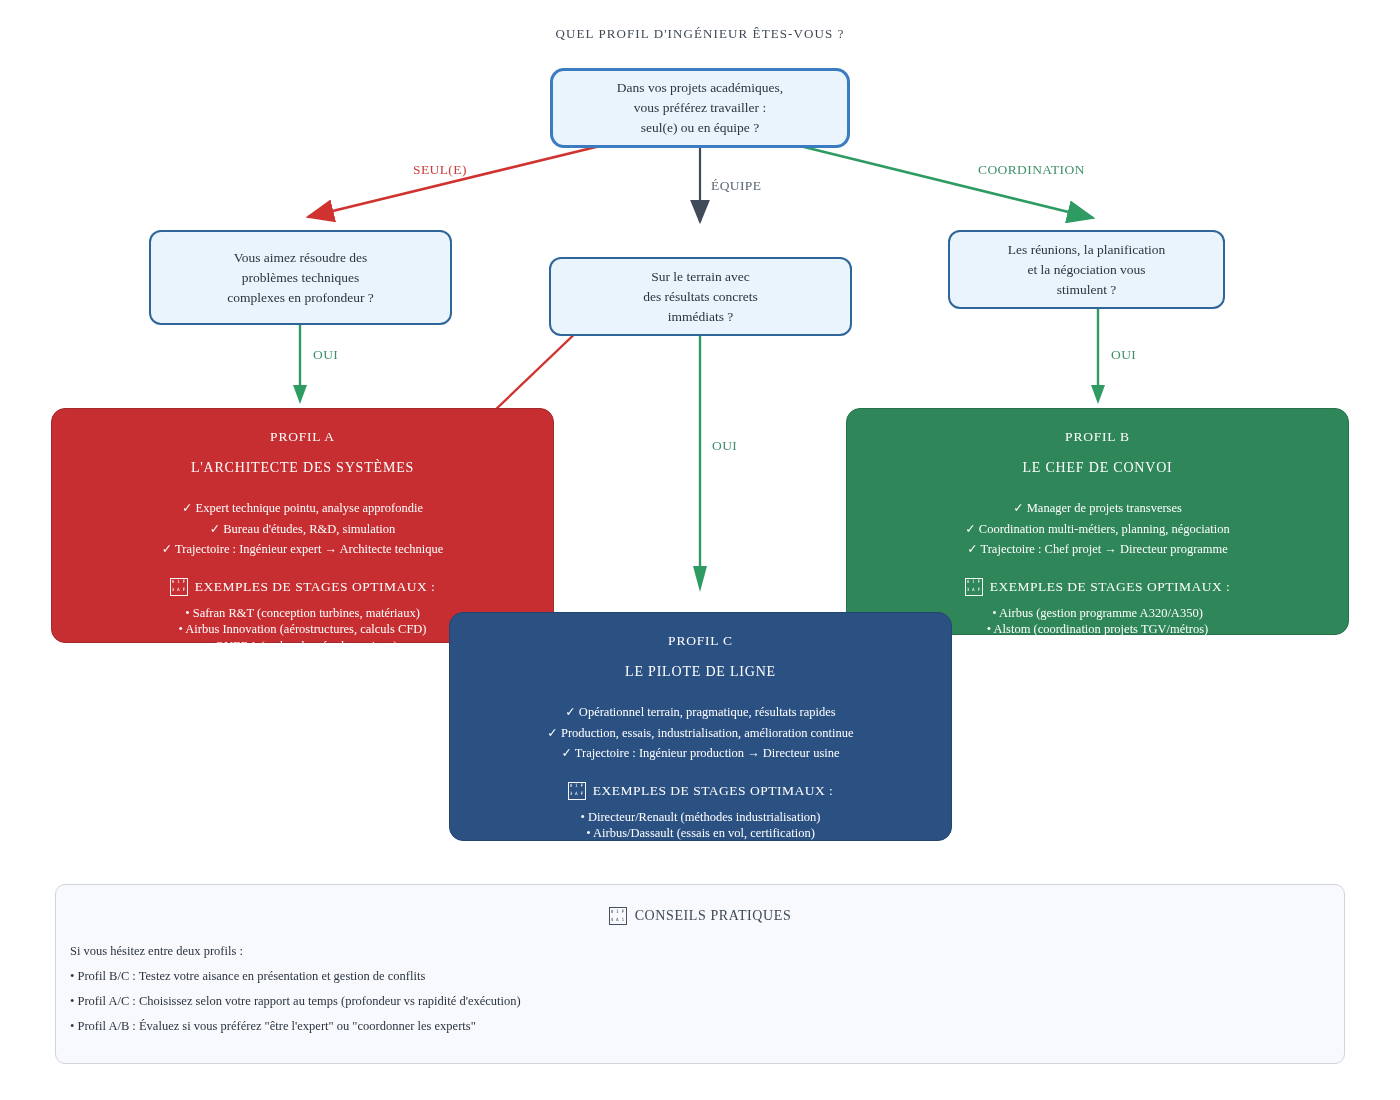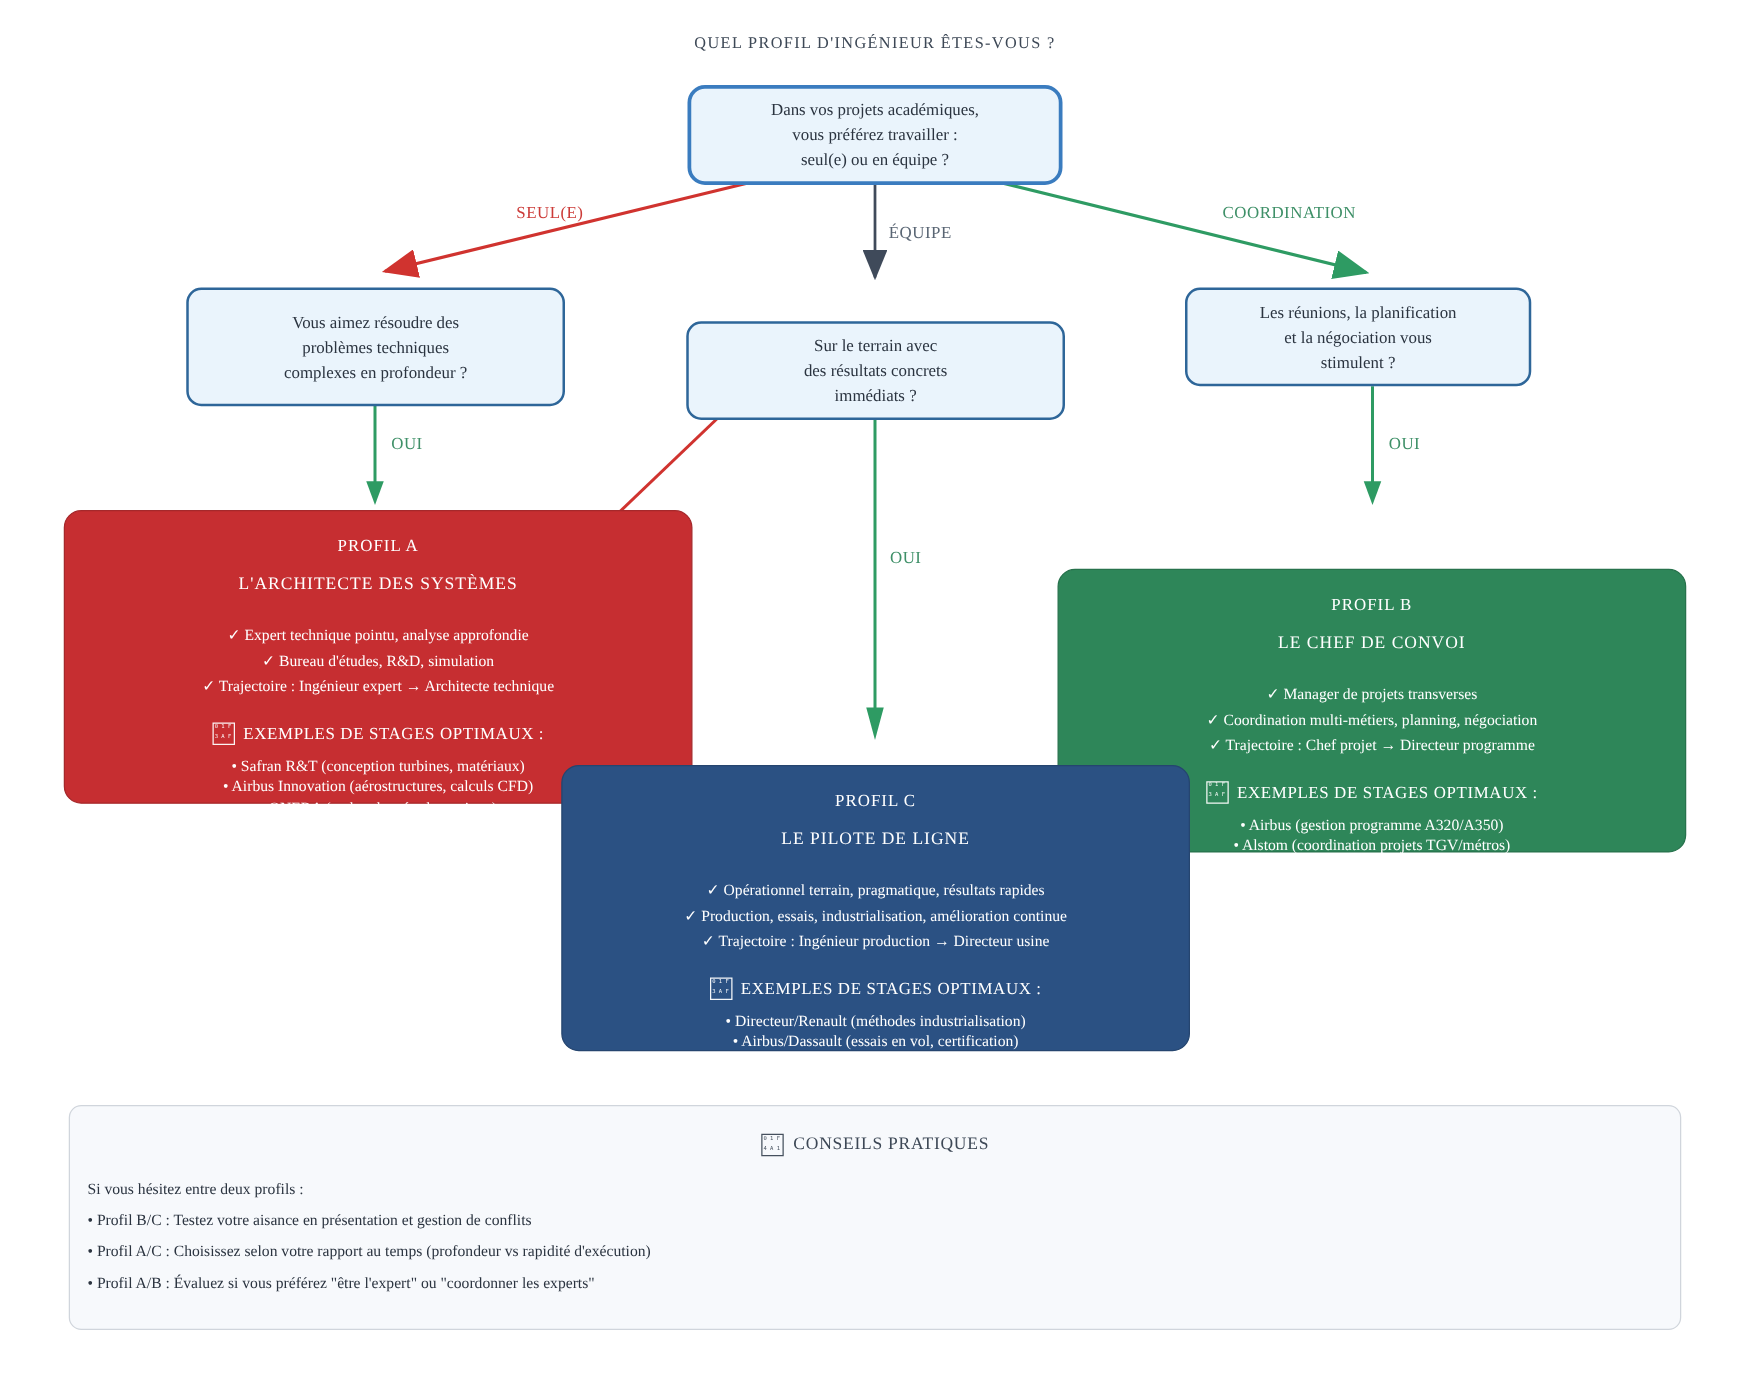--- a/index.html
+++ b/index.html
@@ -218,21 +218,21 @@
       <span>EXEMPLES DE STAGES OPTIMAUX :</span>
     </div>
     <div class="card-examples">
       <div>• Safran R&amp;T (conception turbines, matériaux)</div>
       <div>• Airbus Innovation (aérostructures, calculs CFD)</div>
       <div>• ONERA (recherche aérodynamique)</div>
       <div>• Naval Group (systèmes propulsion sous-marine)</div>
     </div>
   </div>
 
-  <div class="card b" style="left:846px;top:408px;width:503px;height:227px;margin-top:47px;">
+  <div class="card b" style="left:846px;top:408px;width:503px;height:227px;">
     <div class="card-kicker">PROFIL B</div>
     <div class="card-title">LE CHEF DE CONVOI</div>
     <div class="card-bullets">
       <div>✓ Manager de projets transverses</div>
       <div>✓ Coordination multi-métiers, planning, négociation</div>
       <div>✓ Trajectoire : Chef projet → Directeur programme</div>
     </div>
     <div class="examples-head">
       <span class="tofu">
         <i>0</i>

